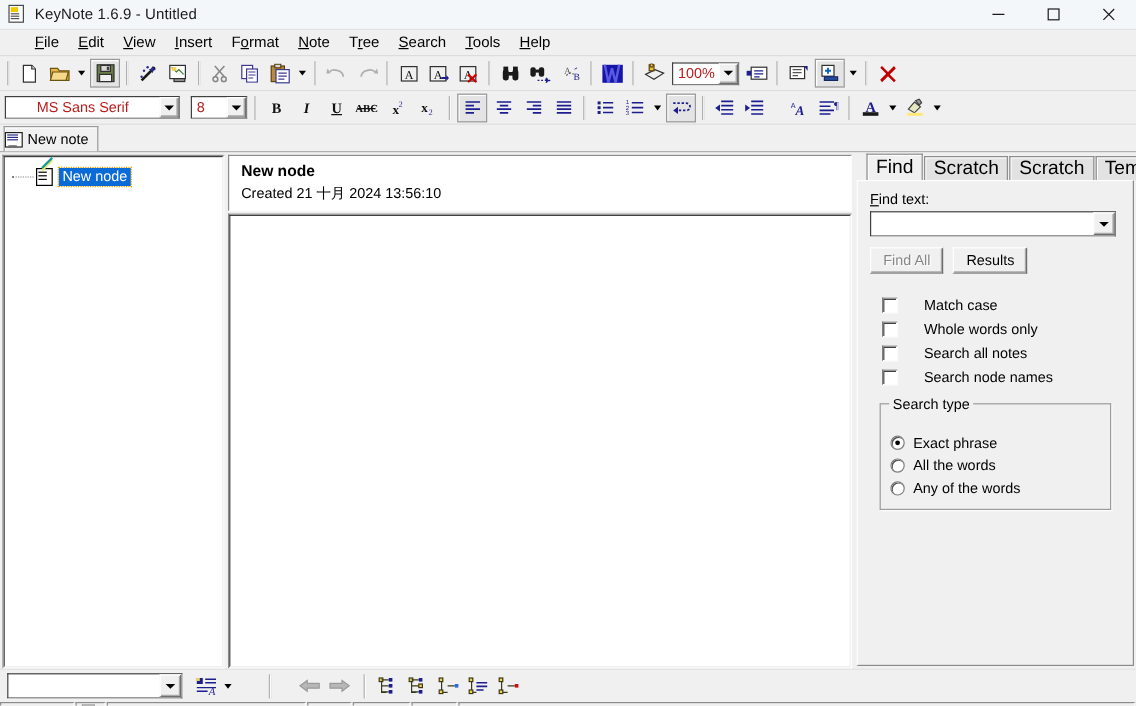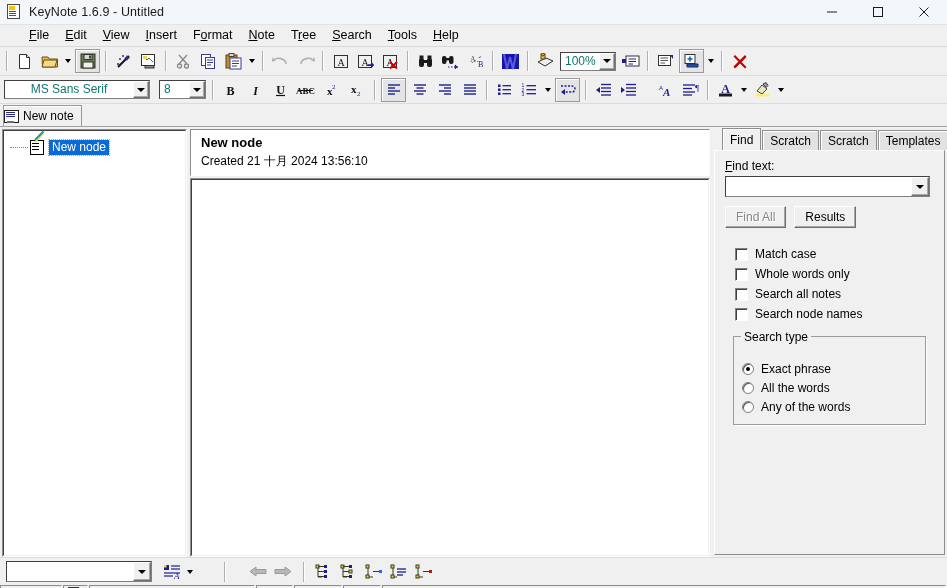--- a/index.html
+++ b/index.html
@@ -132,21 +132,21 @@
     border-left-color: #404040;
     display: flex;
     align-items: center;
     box-sizing: border-box;
     margin: 0 2px;
   }
   .combo .cval {
     flex: 1;
     padding: 0 4px;
     font-size: 12px;
-    color: #0f766e;
+    color: #b91c1c;
     white-space: nowrap;
     overflow: hidden;
     line-height: 17px;
   }
   .combo .cval.center { text-align: center; }
   .combo-btn {
     width: 16px; height: 17px;
     background: #f0f0f0;
     border: 1px solid #fff;
     border-right-color: #707070;
@@ -338,21 +338,21 @@
     padding-left: 10px;
     box-sizing: border-box;
   }
   .ptab {
     height: 19px;
     background: #e2e2e2;
     border: 1px solid #8e8e8e;
     border-bottom: none;
     display: flex; align-items: center;
     padding: 0 7px;
-    font-size: 12px;
+    font-size: 16px;
     margin-right: 1px;
     box-shadow: inset 1px 1px 0 #fefefe;
     color: #000;
   }
   .ptab.active {
     background: #f0f0f0;
     height: 21px;
     border-color: #8e8e8e;
     z-index: 2;
   }
@@ -385,20 +385,21 @@
     box-sizing: border-box;
     padding: 0 10px;
   }
   .pbtn.disabled { color: #878787; text-shadow: 1px 1px 0 #fff; }
 
   .checkrow {
     display: flex;
     align-items: center;
     height: 20px;
     margin-left: 10px;
+    gap: 15px;
   }
   .chk {
     width: 13px; height: 13px;
     background: #fff;
     border: 1px solid;
     border-color: #808080 #fdfdfd #fdfdfd #808080;
     box-shadow: inset 1px 1px 0 #404040;
     margin-right: 7px;
     box-sizing: border-box;
     flex: 0 0 auto;

